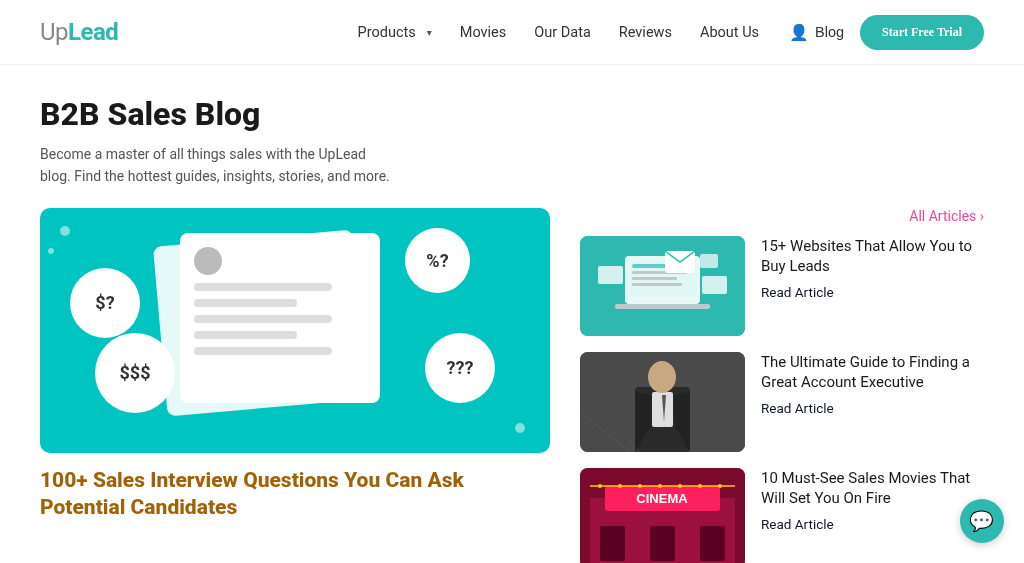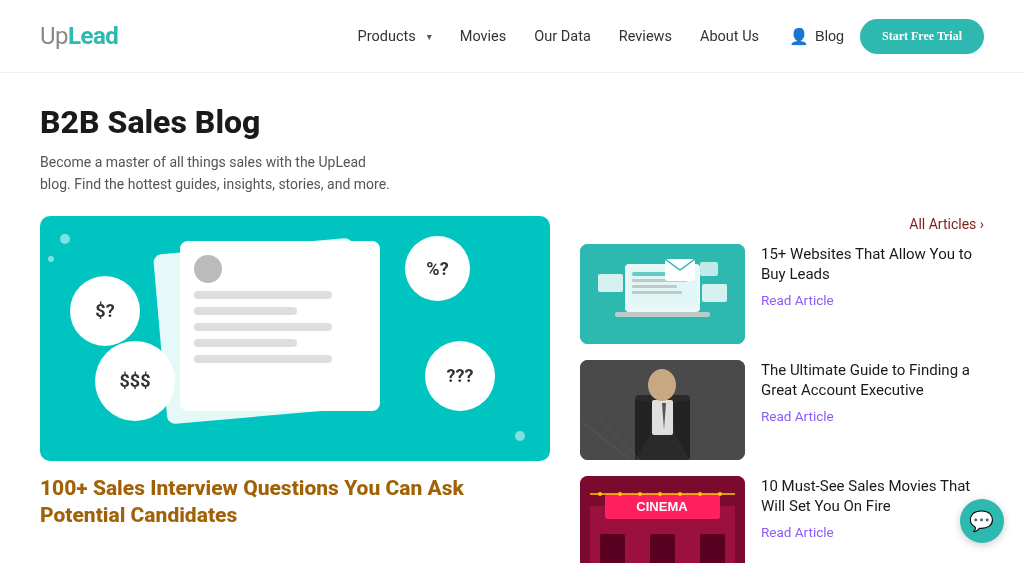--- a/index.html
+++ b/index.html
@@ -3,21 +3,21 @@
   <meta charset="utf-8">
   <style>
     * { margin: 0; padding: 0; box-sizing: border-box; }
     body { font-family: -apple-system, BlinkMacSystemFont, 'Segoe UI', Roboto, sans-serif; background: #fff; width: 1024px; height: 563px; overflow: hidden; }
 
     
     .header {
       display: flex;
       align-items: center;
       padding: 0 40px;
-      height: 73px;
+      height: 65px;
       border-bottom: 1px solid #f0f0f0;
       background: #fff;
     }
     .logo {
       font-size: 24px;
       font-weight: 400;
       color: #888;
       margin-right: auto;
       letter-spacing: -0.5px;
     }
@@ -209,21 +209,21 @@
     
     .sidebar-articles {
       flex: 1;
     }
     .all-articles-link {
       display: flex;
       justify-content: flex-end;
       margin-bottom: 12px;
     }
     .all-articles-link a {
-      color: #7f1d1d;
+      color: #ec4899;
       font-size: 14px;
       text-decoration: none;
       cursor: pointer;
       text-align: right;
     }
 
     .article-card {
       display: flex;
       gap: 16px;
       margin-bottom: 16px;
@@ -260,21 +260,21 @@
     }
     .article-info { flex: 1; }
     .article-card-title {
       font-size: 15px;
       font-weight: 400;
       color: #1a1a1a;
       line-height: 1.35;
       margin-bottom: 6px;
     }
     .read-article-link {
-      color: #8b5cf6;
+      color: #0f172a;
       font-size: 13.5px;
       cursor: pointer;
       text-decoration: none;
     }
 
     
     .chat-bubble {
       position: fixed;
       bottom: 20px;
       right: 20px;

